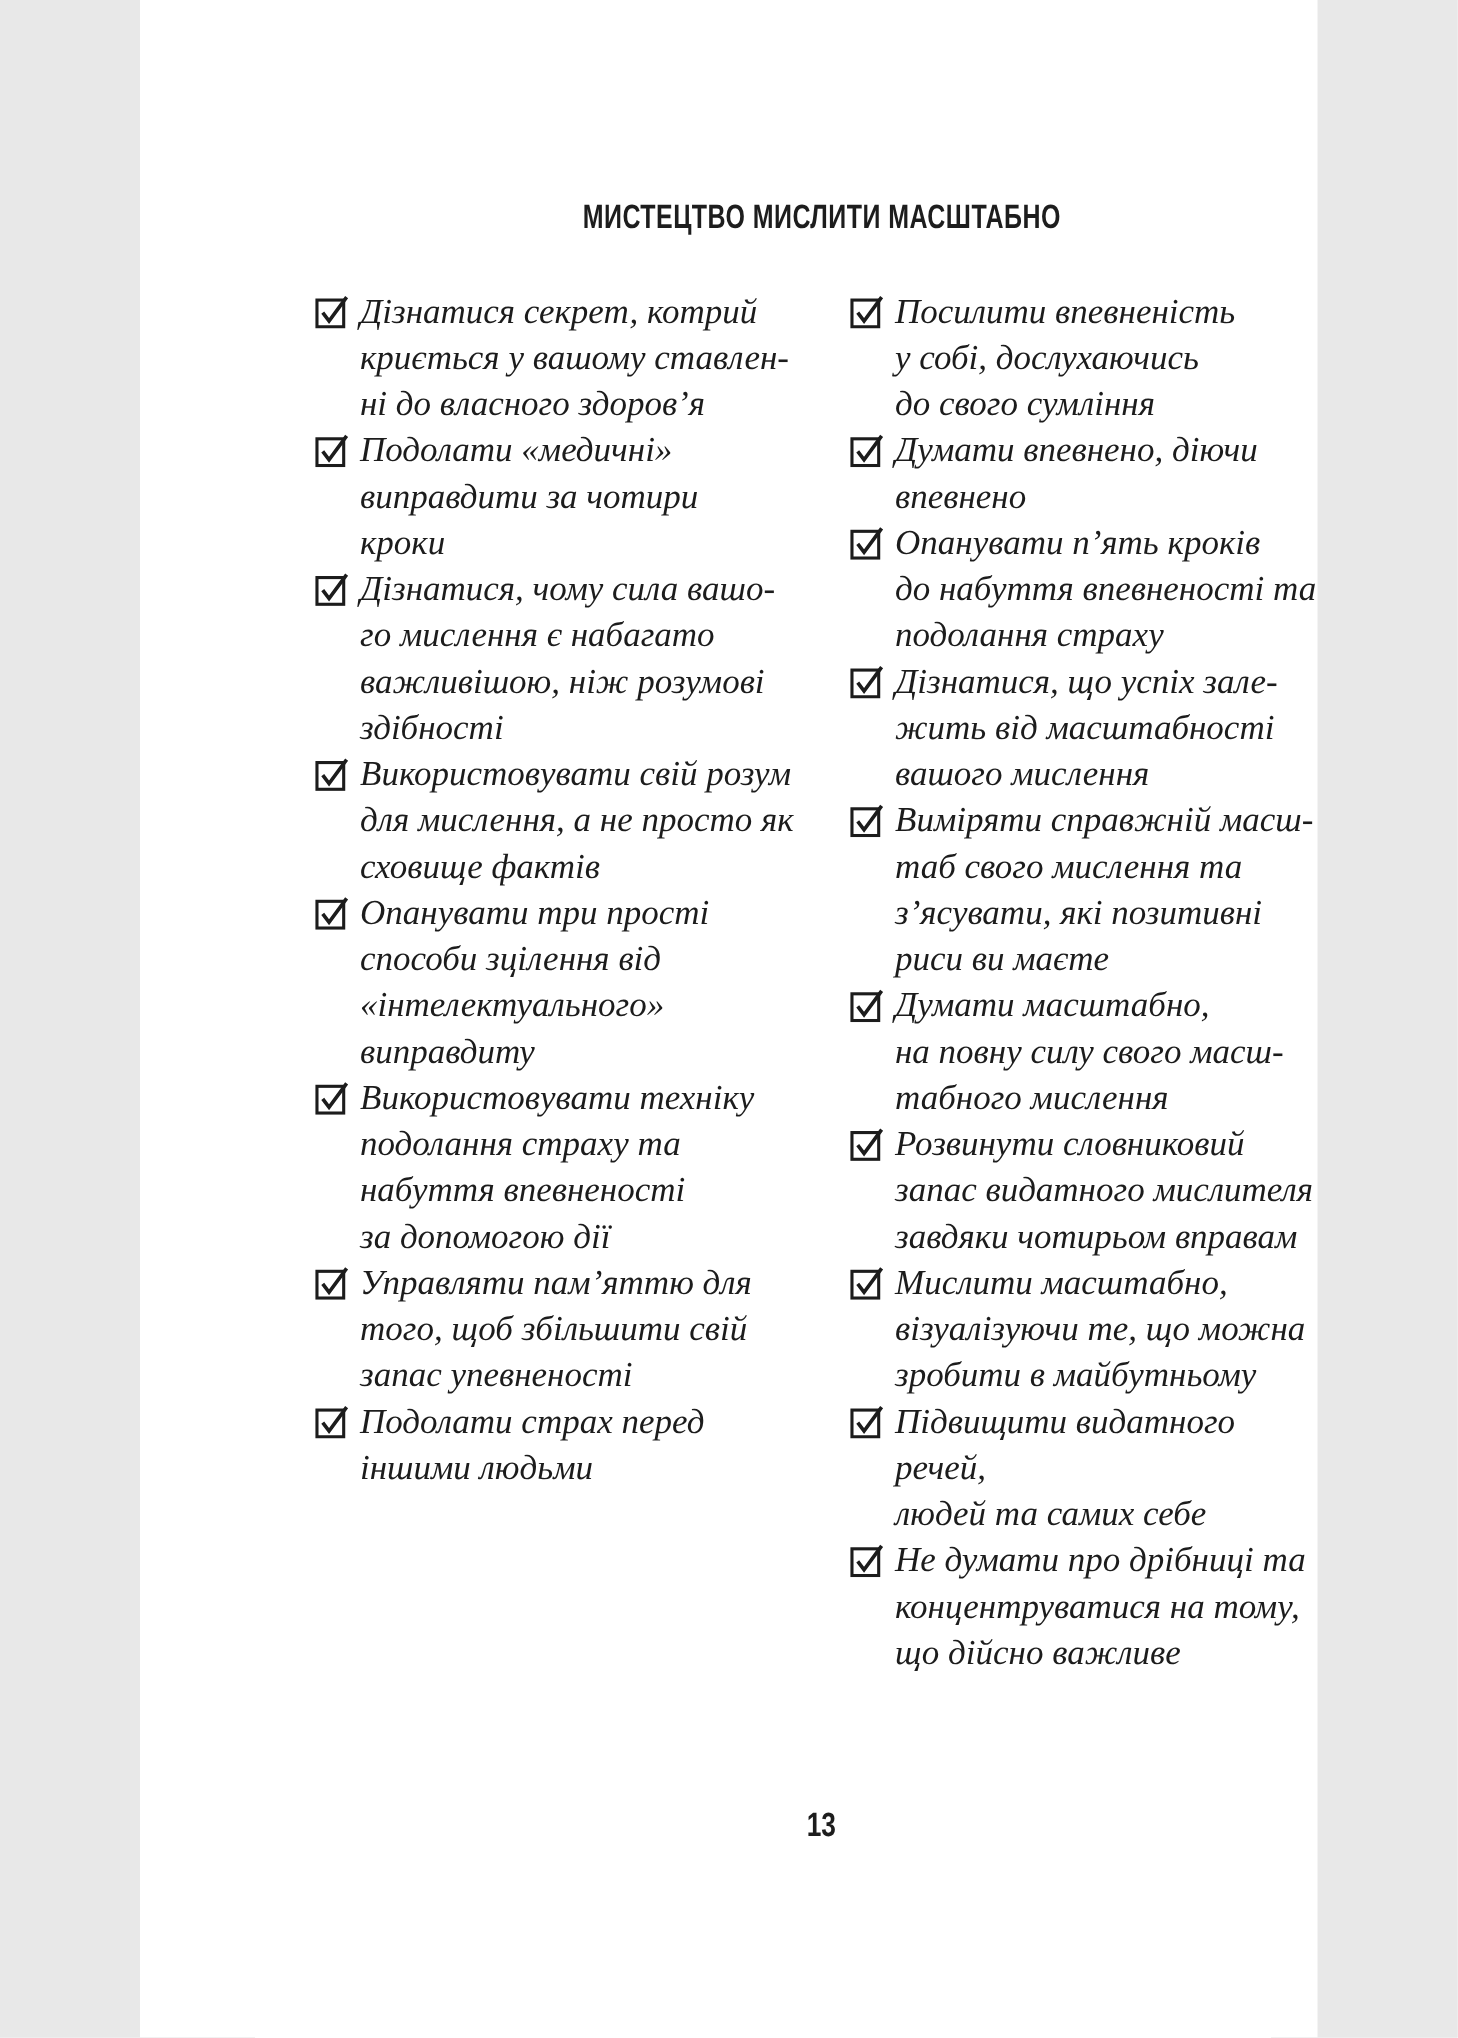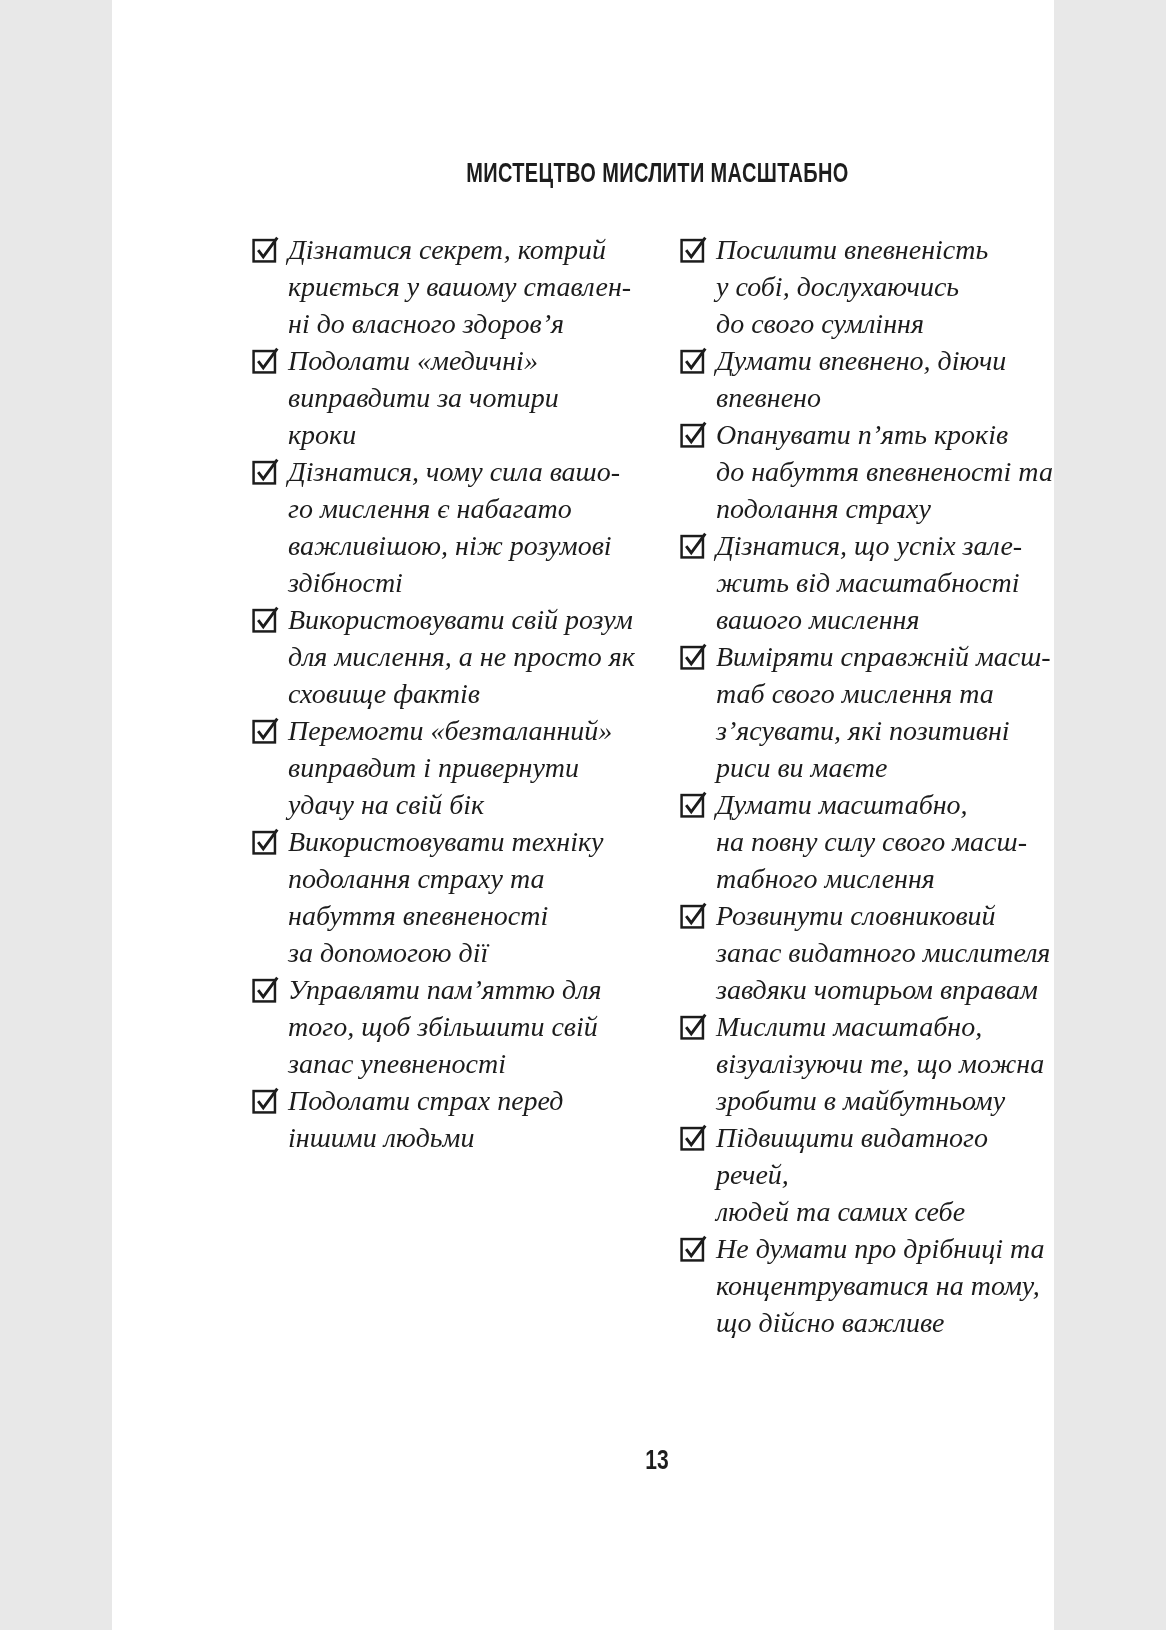--- a/index.html
+++ b/index.html
@@ -152,23 +152,24 @@
 для мислення, а не просто як
 сховище фактів</span>
         </div>
         <div class="item">
           <span class="cb">
               <svg viewBox="0 0 24 24" fill="none" stroke="#1c1c1c">
                 <rect x="1.4" y="3.6" width="19" height="19" stroke-width="2.2"></rect>
                 <path d="M5.5 12.5 L10 18.5 L22.5 1.5" stroke-width="2.6"></path>
               </svg>
             </span>
-          <span class="txt">Перемогти «безталанний»
-виправдит і привернути
-удачу на свій бік</span>
+          <span class="txt">Опанувати три прості
+способи зцілення від
+«інтелектуального»
+виправдиту</span>
         </div>
         <div class="item">
           <span class="cb">
               <svg viewBox="0 0 24 24" fill="none" stroke="#1c1c1c">
                 <rect x="1.4" y="3.6" width="19" height="19" stroke-width="2.2"></rect>
                 <path d="M5.5 12.5 L10 18.5 L22.5 1.5" stroke-width="2.6"></path>
               </svg>
             </span>
           <span class="txt">Використовувати техніку
 подолання страху та

